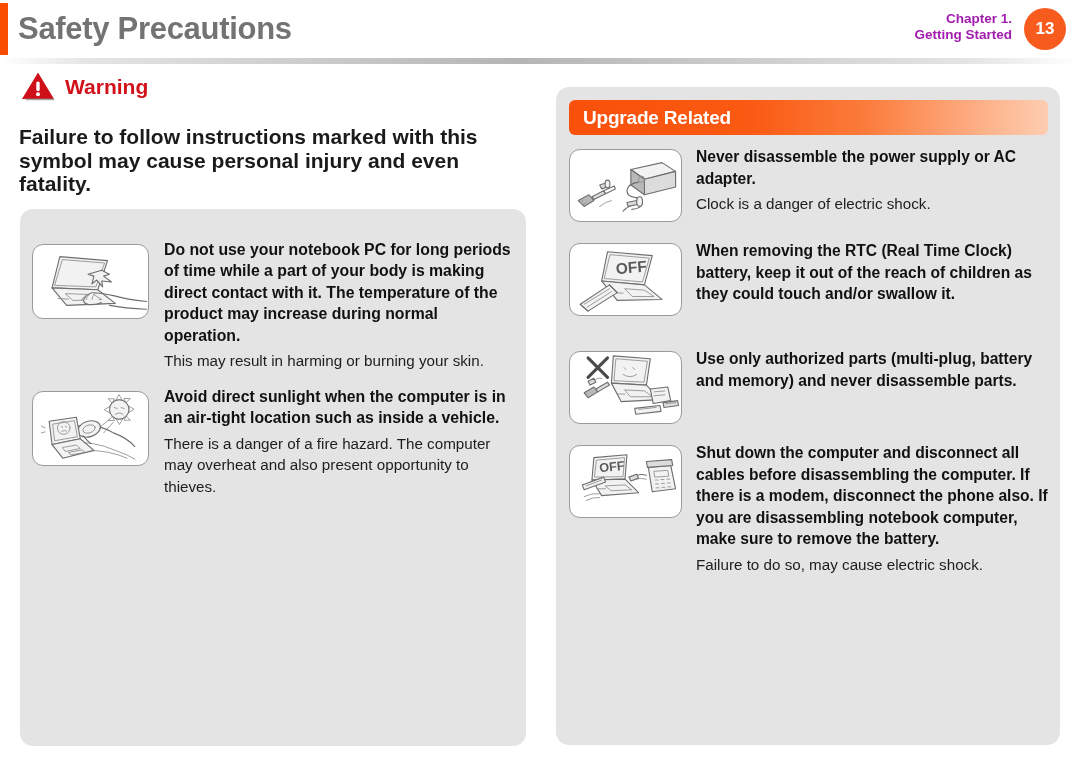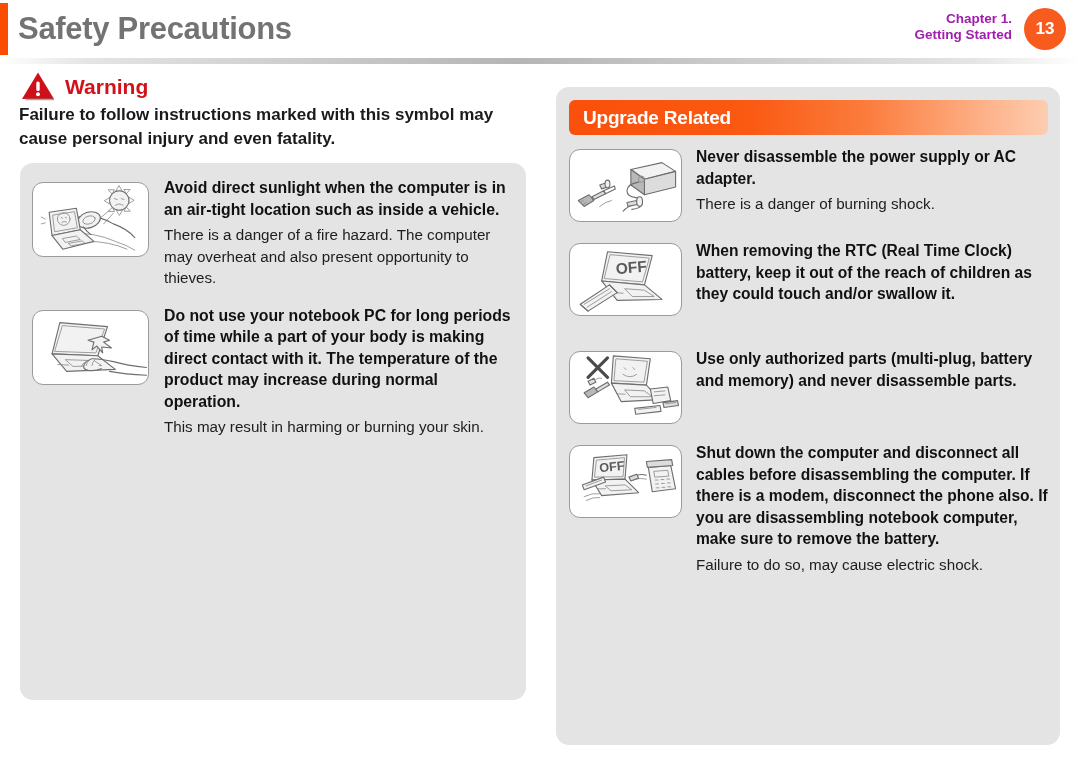--- a/index.html
+++ b/index.html
@@ -122,22 +122,22 @@
   .warn-tri svg { display: block; }
   .warning-word {
     font-size: 21px;
     font-weight: bold;
     color: #d2121a;
     line-height: 26px;
     padding-bottom: 2px;
   }
   .warning-desc {
     padding-left: 5px;
-    margin-top: 1px;
-    font-size: 17px;
+    margin-top: 23px;
+    font-size: 21px;
     font-weight: bold;
     color: #1a1a1a;
     line-height: 23.5px;
     width: 500px;
   }
 
   
   .panel {
     background: #e4e4e4;
     border-radius: 13px;
@@ -254,20 +254,45 @@
           <rect x="16.3" y="12.5" width="3.4" height="9.5" rx="1.5" fill="#ffffff"></rect>
           <circle cx="18" cy="25.3" r="2" fill="#ffffff"></circle>
         </svg>
       </span>
       <span class="warning-word">Warning</span>
     </div>
 
     <div class="warning-desc">Failure to follow instructions marked with this symbol may cause personal injury and even fatality.</div>
 
     <div class="panel panel-left">
+
+      <div class="item" style="margin-top:16px;">
+        <div class="item-icon icon-left">
+          <svg viewBox="0 0 117 75" class="pic">
+
+            <path d="M27 12 L76 16 L66 46 L19 44 Z" class="fl-lt"></path>
+            <path d="M30 15 L73 18.5 L64 43 L22 41.5 Z" class="ln-thin"></path>
+
+            <path d="M19 44 L66 46 L84 60 L34 62 Z" class="fl-lt"></path>
+            <path d="M33 50 L62 51 L70 56 L41 57 Z" class="ln-thin"></path>
+            <path d="M25 55 L36 55.6" class="ln-thin"></path>
+
+            <path d="M116 58 q-20 -2 -34 -6 q-12 -3 -22 -3" class="ln"></path>
+            <path d="M116 66 q-22 -1 -38 -4" class="ln"></path>
+            <path d="M60 49 q-6 2 -8 6 q-2 5 4 6 q8 1 14 -2" class="fl-lt"></path>
+            <path d="M54 52 q-4 2 -5 5 M58 50 q-4 3 -4 6 M63 50 q-3 3 -3 6" class="ln-thin"></path>
+
+            <path d="M70 26 L78 30 L72 32 L80 38 L70 37 L71 43 L65 36 L60 40 L62 32 L56 30 Z" class="fl-lt"></path>
+          </svg>
+        </div>
+        <div class="item-text">
+          <div class="item-title">Do not use your notebook PC for long periods of time while a part of your body is making direct contact with it. The temperature of the product may increase during normal operation.</div>
+          <div class="item-body">This may result in harming or burning your skin.</div>
+        </div>
+      </div>
 
       <div class="item">
         <div class="item-icon icon-left">
           <svg viewBox="0 0 117 75" class="pic">
 
             <g>
               <circle cx="88" cy="18" r="10" class="fl-lt"></circle>
               <g class="ln-thin">
                 <path d="M88 3 L91 8 L85 8 Z"></path>
                   <path d="M103 18 L98 21 L98 15 Z"></path>
@@ -304,45 +329,20 @@
 
             <path d="M12 37 l-4 -2 M12 41 l-4 1" class="ln-thin"></path>
           </svg>
         </div>
         <div class="item-text">
           <div class="item-title">Avoid direct sunlight when the computer is in an air-tight location such as inside a vehicle.</div>
           <div class="item-body">There is a danger of a fire hazard. The computer may overheat and also present opportunity to thieves.</div>
         </div>
       </div>
 
-      <div class="item" style="margin-top:16px;">
-        <div class="item-icon icon-left">
-          <svg viewBox="0 0 117 75" class="pic">
-
-            <path d="M27 12 L76 16 L66 46 L19 44 Z" class="fl-lt"></path>
-            <path d="M30 15 L73 18.5 L64 43 L22 41.5 Z" class="ln-thin"></path>
-
-            <path d="M19 44 L66 46 L84 60 L34 62 Z" class="fl-lt"></path>
-            <path d="M33 50 L62 51 L70 56 L41 57 Z" class="ln-thin"></path>
-            <path d="M25 55 L36 55.6" class="ln-thin"></path>
-
-            <path d="M116 58 q-20 -2 -34 -6 q-12 -3 -22 -3" class="ln"></path>
-            <path d="M116 66 q-22 -1 -38 -4" class="ln"></path>
-            <path d="M60 49 q-6 2 -8 6 q-2 5 4 6 q8 1 14 -2" class="fl-lt"></path>
-            <path d="M54 52 q-4 2 -5 5 M58 50 q-4 3 -4 6 M63 50 q-3 3 -3 6" class="ln-thin"></path>
-
-            <path d="M70 26 L78 30 L72 32 L80 38 L70 37 L71 43 L65 36 L60 40 L62 32 L56 30 Z" class="fl-lt"></path>
-          </svg>
-        </div>
-        <div class="item-text">
-          <div class="item-title">Do not use your notebook PC for long periods of time while a part of your body is making direct contact with it. The temperature of the product may increase during normal operation.</div>
-          <div class="item-body">This may result in harming or burning your skin.</div>
-        </div>
-      </div>
-
     </div>
   </div>
 
   <div class="col-right">
     <div class="panel panel-right">
 
       <div class="section-bar">
         <span class="section-bar-label">Upgrade Related</span>
       </div>
 
@@ -365,21 +365,21 @@
 
             <path d="M8 52 L19 46 L24 52 L14 58 Z" class="fl-dk"></path>
             <path d="M22 48 L34 42 L36 45 L24 51 Z" class="fl-md"></path>
             <path d="M34 42 L45 37 L46 40 L36 45 Z" class="ln"></path>
             <path d="M10 54 l3 -2 M13 56 l3 -2" class="ln-thin"></path>
             <path d="M30 58 q6 -5 12 -6" class="ln-thin"></path>
           </svg>
         </div>
         <div class="item-text">
           <div class="item-title">Never disassemble the power supply or AC adapter.</div>
-          <div class="item-body">There is a danger of burning shock.</div>
+          <div class="item-body">Clock is a danger of electric shock.</div>
         </div>
       </div>
 
       <div class="item" style="margin-top:18px;">
         <div class="item-icon icon-right">
           <svg viewBox="0 0 113 73" class="pic">
 
             <path d="M38 8 L84 12 L76 42 L32 38 Z" class="fl-lt"></path>
             <path d="M41 11 L81 14.5 L74 39 L35 35.5 Z" class="ln-thin"></path>
             <text x="47" y="31" class="txt-off" font-size="16" transform="rotate(-5 47 31)">OFF</text>

